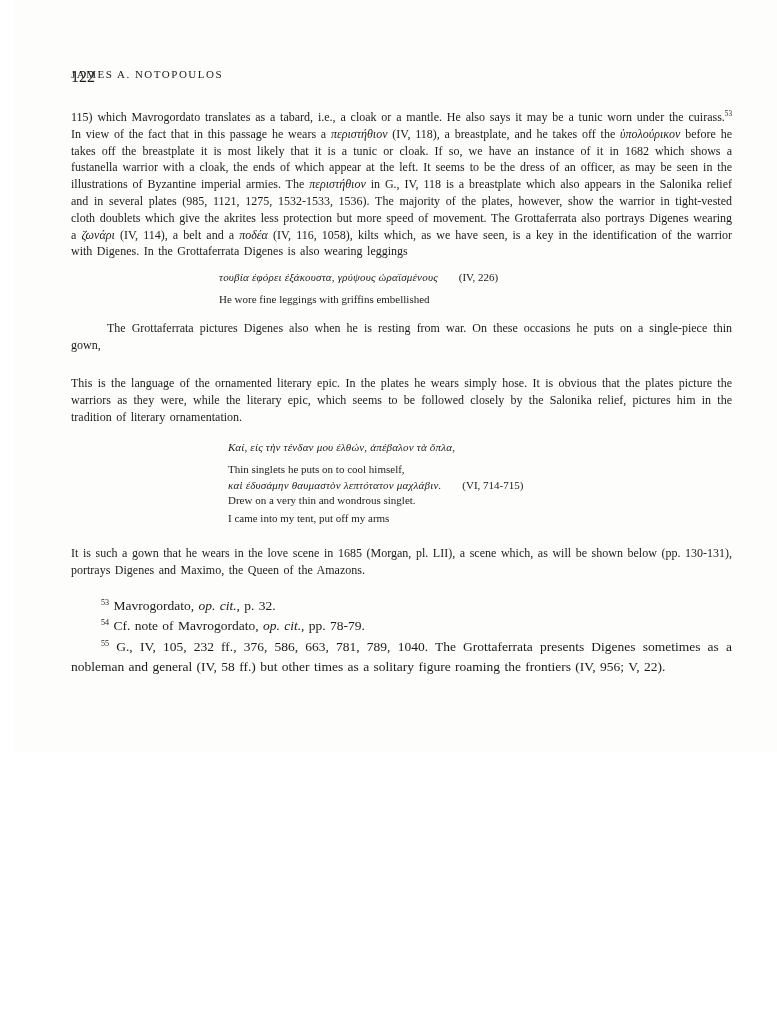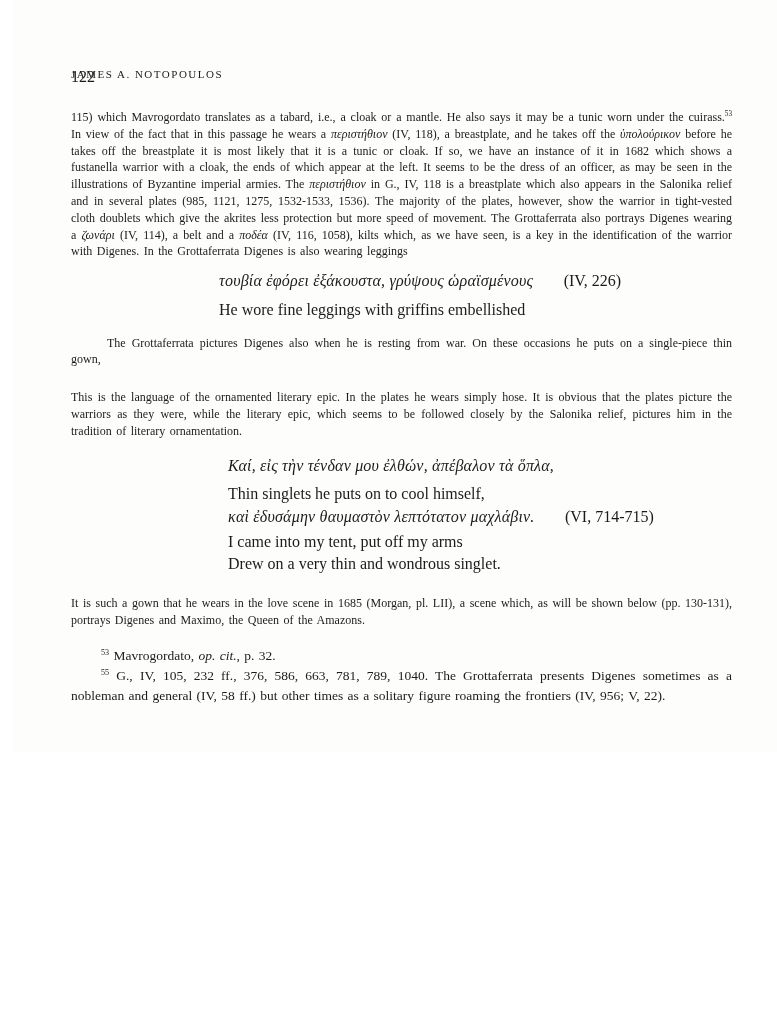--- a/index.html
+++ b/index.html
@@ -40,21 +40,21 @@
     font-size: 12px;
     line-height: 1.4;
     text-align: justify;
     word-spacing: 1.5px;
   }
   .indent { text-indent: 36px; }
   #p1 { margin-top: 19px; }
   #p2 { margin-top: 21px; }
   #p4 { margin-top: 19px; }
   .quote {
-    font-size: 16px;
+    font-size: 11px;
   }
   .q1 { margin: 10px 0 13px 148px; }
   .q2 { margin: 15px 0 16px 157px; }
   .vl { line-height: 1.42; }
   .vl i { letter-spacing: 0.2px; }
   .mt6  { margin-top: 6px; }
   .mt12 { margin-top: 12px; }
   .mt2  { margin-top: 2px; }
   .ref {
     font-style: normal;
@@ -92,25 +92,26 @@
   </div>
 
   <p class="bp indent"><span>The Grottaferrata pictures Digenes also when he is resting from war.  On these occasions he puts on a single-piece thin gown,</span></p>
 
   <p class="bp" id="p2"><span>This is the language of the ornamented literary epic.  In the plates he wears simply hose.  It is obvious that the plates picture the warriors as they were, while the literary epic, which seems to be followed closely by the Salonika relief, pictures him in the tradition of literary ornamentation.</span></p>
 
   <div class="quote q2">
     <p class="vl mt12"><i>Καί, εἰς τὴν τένδαν μου ἐλθών, ἀπέβαλον τὰ ὅπλα,</i></p>
     <p class="vl mt6"><span>Thin singlets he puts on to cool himself,</span></p>
     <p class="vl"><i>καὶ ἐδυσάμην θαυμαστὸν λεπτότατον μαχλάβιν.</i><span class="ref">(VI, 714-715)</span></p>
+    <p class="vl"><span>Drew on a very thin and wondrous singlet.</span></p>
     <p class="vl mt2"><span>I came into my tent, put off my arms</span></p>
-    <p class="vl"><span>Drew on a very thin and wondrous singlet.</span></p>
   </div>
 
   <p class="bp" id="p4"><span>It is such a gown that he wears in the love scene in 1685 (Morgan, pl. LII), a scene which, as will be shown below (pp. 130-131), portrays Digenes and Maximo, the Queen of the Amazons.</span></p>
 
 
   <div class="footnotes">
     <p class="fn"><sup>53</sup><span> Mavrogordato, </span><i>op. cit.</i><span>, p. 32.</span></p>
+    <p class="fn"><sup>54</sup><span> Cf. note of Mavrogordato, </span><i>op. cit.</i><span>, pp. 78-79.</span></p>
     <p class="fn"><sup>55</sup><span> G., IV, 105, 232 ff., 376, 586, 663, 781, 789, 1040.  The Grottaferrata presents Digenes sometimes as a nobleman and general (IV, 58 ff.) but other times as a solitary figure roaming the frontiers (IV, 956; V, 22).</span></p>
   </div>
 
 </div>
 
 </body></html>

